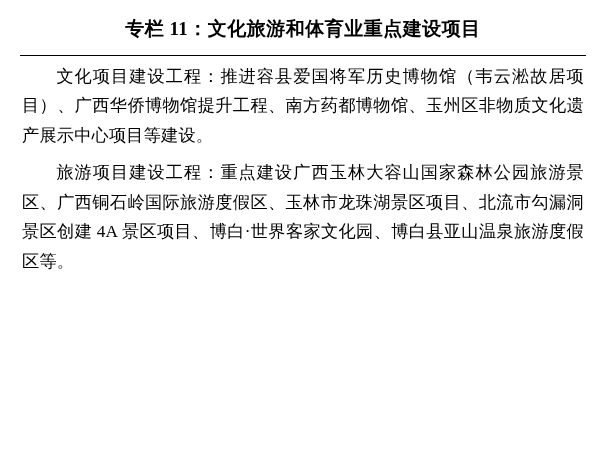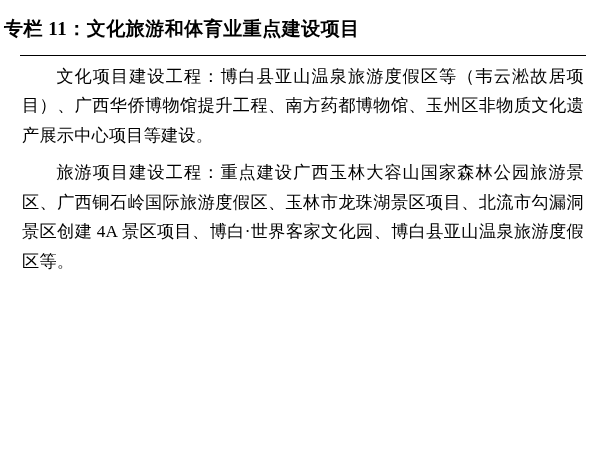--- a/index.html
+++ b/index.html
@@ -15,21 +15,21 @@
     overflow: hidden;
   }
   .page {
     position: relative;
     width: 606px;
     height: 457px;
     box-sizing: border-box;
     padding: 0;
   }
   .doc-title {
-    text-align: left;
+    text-align: center;
     font-size: 19px;
     font-weight: bold;
     letter-spacing: 0.5px;
     margin: 16px 0 12px 0;
     padding: 0 4px;
     line-height: 1.4;
     font-family: "Liberation Serif", "DejaVu Serif", serif;
   }
   .rule {
     width: 566px;
@@ -57,17 +57,17 @@
 </head>
 <body>
 
 <div class="page">
 
   <div class="doc-title">专栏 11：文化旅游和体育业重点建设项目</div>
 
   <div class="rule"></div>
 
   <div class="body-block">
-    <p class="para">文化项目建设工程：博白县亚山温泉旅游度假区等（韦云淞故居项目）、广西华侨博物馆提升工程、南方药都博物馆、玉州区非物质文化遗产展示中心项目等建设。</p>
+    <p class="para">文化项目建设工程：推进容县爱国将军历史博物馆（韦云淞故居项目）、广西华侨博物馆提升工程、南方药都博物馆、玉州区非物质文化遗产展示中心项目等建设。</p>
     <p class="para">旅游项目建设工程：重点建设广西玉林大容山国家森林公园旅游景区、广西铜石岭国际旅游度假区、玉林市龙珠湖景区项目、北流市勾漏洞景区创建 4A 景区项目、博白·世界客家文化园、博白县亚山温泉旅游度假区等。</p>
   </div>
 
 </div>
 
 </body></html>

